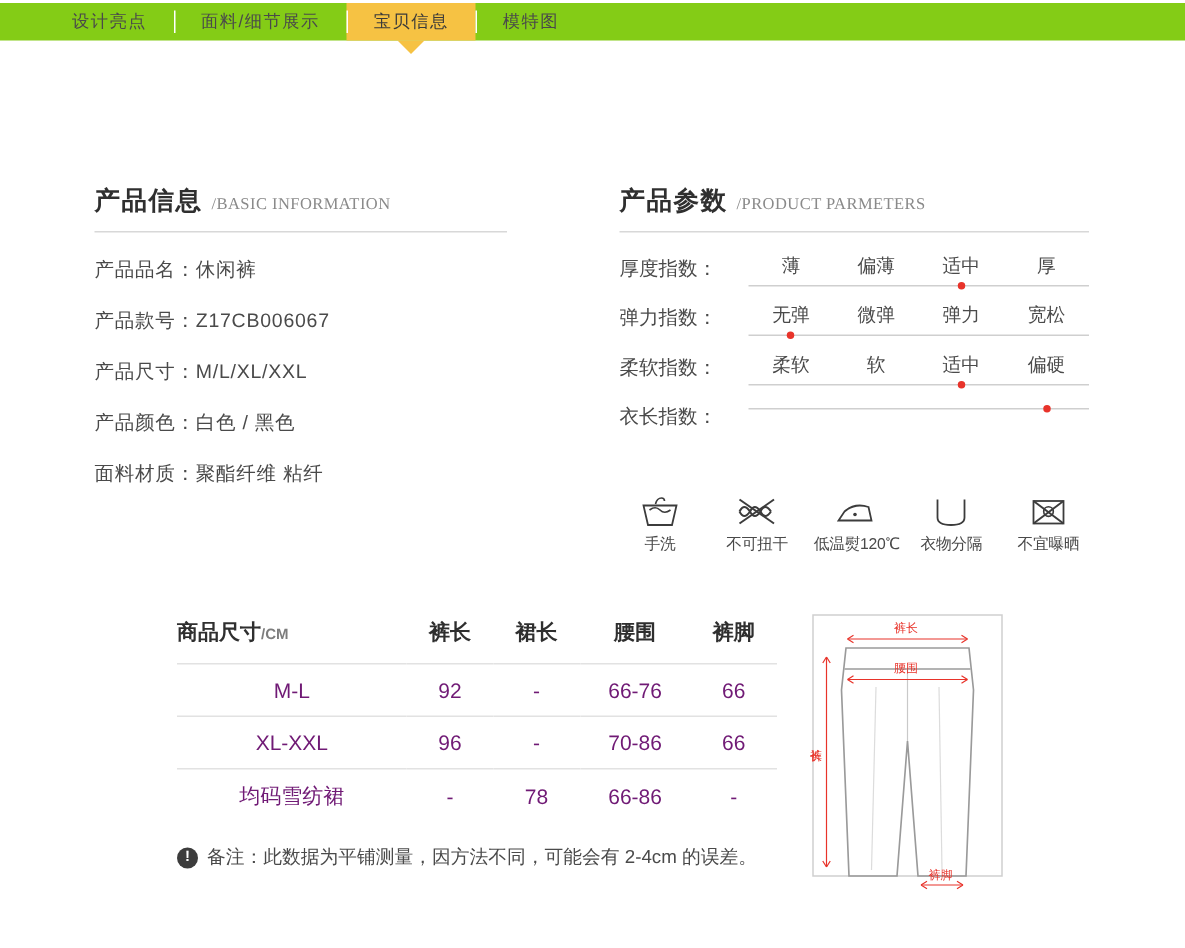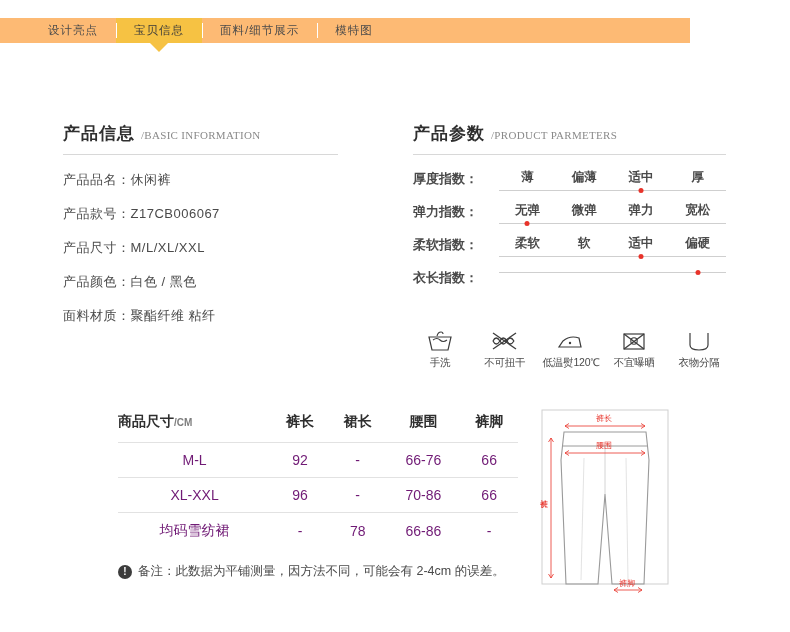--- a/index.html
+++ b/index.html
@@ -12,24 +12,24 @@
     background: #ffffff;
     font-family: "Liberation Sans", sans-serif;
     color: #3a3a3a;
     position: relative;
     overflow: hidden;
   }
 
   
   .tabbar {
     position: absolute;
-    left: 0; top: 18px;
-    width: 690px;
+    left: 0; top: 2px;
+    width: 790px;
     height: 25px;
-    background: #fdba74;
+    background: #84cc16;
     display: flex;
     align-items: stretch;
   }
   .tabbar .tabs {
     display: flex;
     align-items: stretch;
     margin-left: 30px;
   }
   .tab {
     position: relative;
@@ -106,21 +106,20 @@
   .info-label { letter-spacing: 0.5px; }
   .info-value { letter-spacing: 0.5px; margin-top: 20px; }
 
   
   #params { left: 413px; top: 122px; width: 313px; }
   .param-list { margin-top: 14px; }
   .param-row {
     display: flex;
     align-items: flex-start;
     margin-bottom: 11px;
-    font-weight: bold;
   }
   .param-name {
     font-size: 13px;
     color: #4a4a4a;
     width: 86px;
     flex: 0 0 86px;
     white-space: nowrap;
     padding-top: 1px;
   }
   .param-scale {
@@ -251,25 +250,25 @@
   }
 </style>
 </head>
 <body>
 
 <div class="tabbar">
   <div class="tabs">
     <div class="tab">
       <span>设计亮点</span>
     </div>
+    <div class="tab">
+      <span>面料/细节展示</span>
+    </div>
     <div class="tab active">
       <span>宝贝信息</span>
-    </div>
-    <div class="tab">
-      <span>面料/细节展示</span>
     </div>
     <div class="tab">
       <span>模特图</span>
     </div>
   </div>
 </div>
 
 <div class="sec" id="basic-info">
   <div class="sec-head">
     <span class="sec-cn">产品信息</span>
@@ -392,36 +391,36 @@
         <path d="M4 18 L26 18 L24 9 q-9 -3 -16 3 Z" fill="none" stroke="#3c3c3c" stroke-width="1.2"></path>
         <circle cx="15" cy="14" r="1.2" fill="#3c3c3c"></circle>
       </svg>
     </div>
     <div class="care-label">低温熨120℃</div>
   </div>
 
   <div class="care-item">
     <div class="care-glyph">
       <svg width="28" height="24" viewBox="0 0 28 24">
+        <path d="M5 4 L5 16 q0 5 9 5 q9 0 9 -5 L23 4" fill="none" stroke="#3c3c3c" stroke-width="1.2"></path>
+      </svg>
+    </div>
+    <div class="care-label">衣物分隔</div>
+  </div>
+
+  <div class="care-item">
+    <div class="care-glyph">
+      <svg width="28" height="24" viewBox="0 0 28 24">
         <rect x="4" y="5" width="20" height="15" fill="none" stroke="#3c3c3c" stroke-width="1.2"></rect>
         <circle cx="14" cy="12" r="3.2" fill="none" stroke="#3c3c3c" stroke-width="1.1"></circle>
         <line x1="4" y1="5" x2="24" y2="20" stroke="#3c3c3c" stroke-width="1.3"></line>
         <line x1="24" y1="5" x2="4" y2="20" stroke="#3c3c3c" stroke-width="1.3"></line>
       </svg>
     </div>
     <div class="care-label">不宜曝晒</div>
-  </div>
-
-  <div class="care-item">
-    <div class="care-glyph">
-      <svg width="28" height="24" viewBox="0 0 28 24">
-        <path d="M5 4 L5 16 q0 5 9 5 q9 0 9 -5 L23 4" fill="none" stroke="#3c3c3c" stroke-width="1.2"></path>
-      </svg>
-    </div>
-    <div class="care-label">衣物分隔</div>
   </div>
 
 </div>
 
 <div id="size-table">
   <table class="size">
     <thead>
       <tr>
         <th class="first">
           <span>商品尺寸</span><span class="unit">/CM</span>

